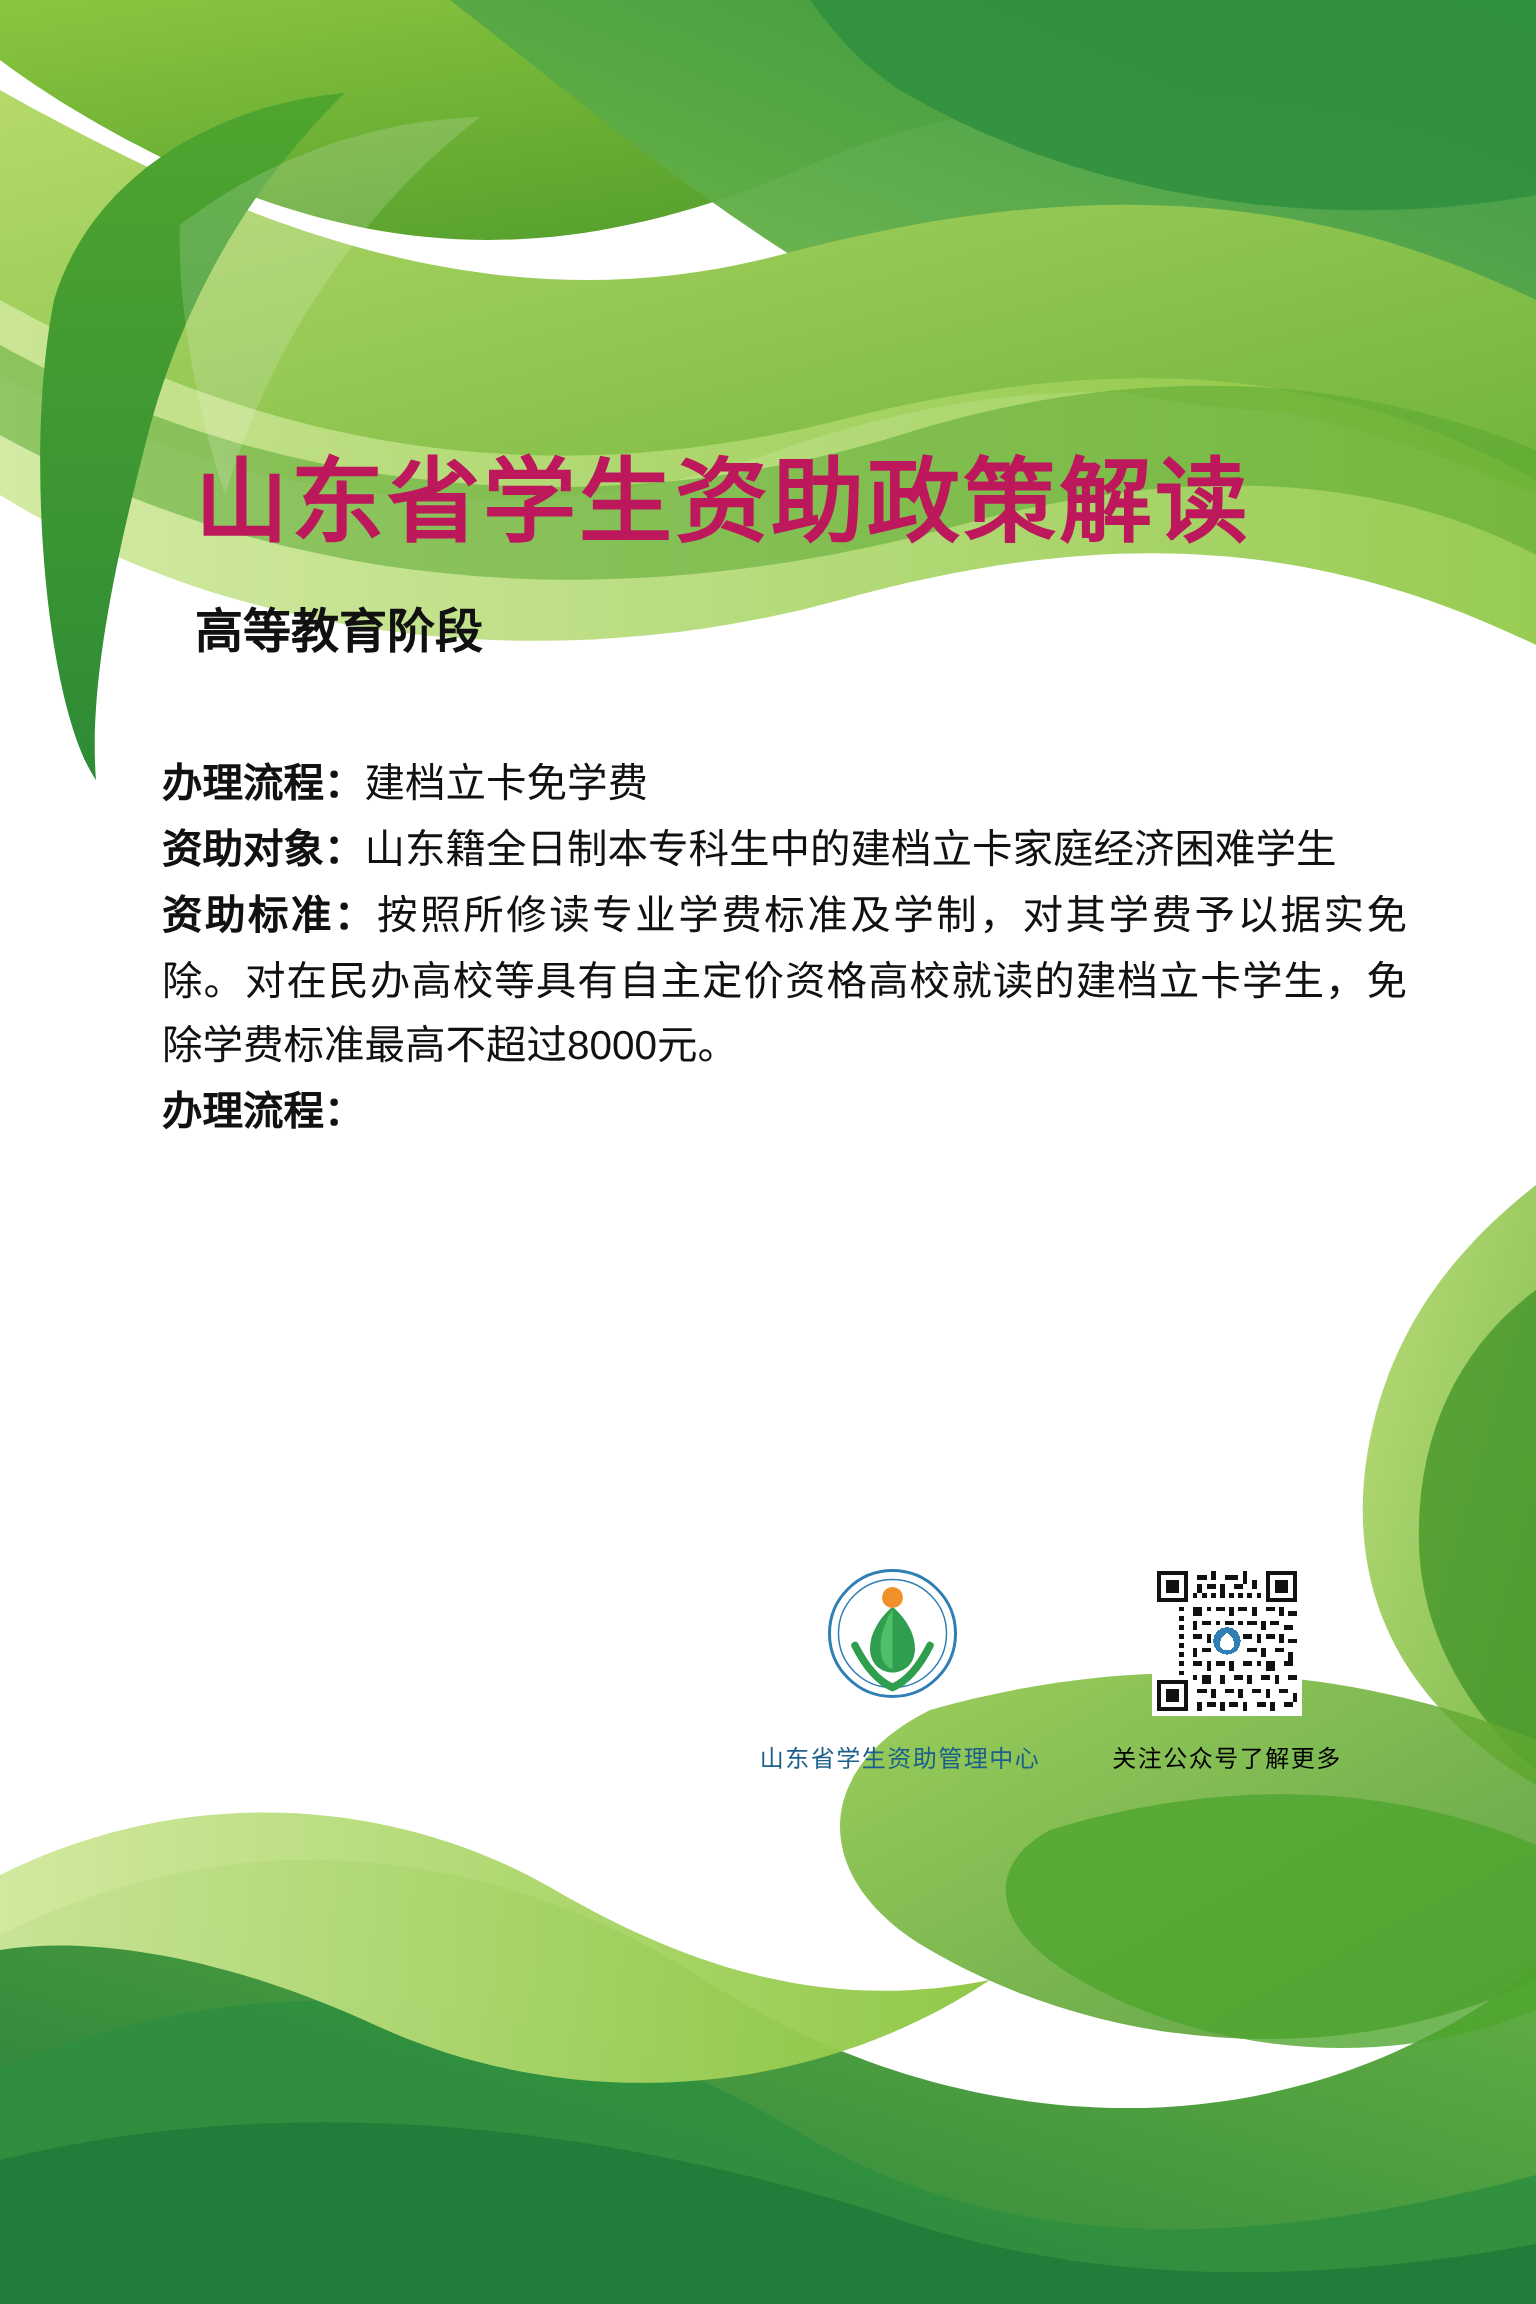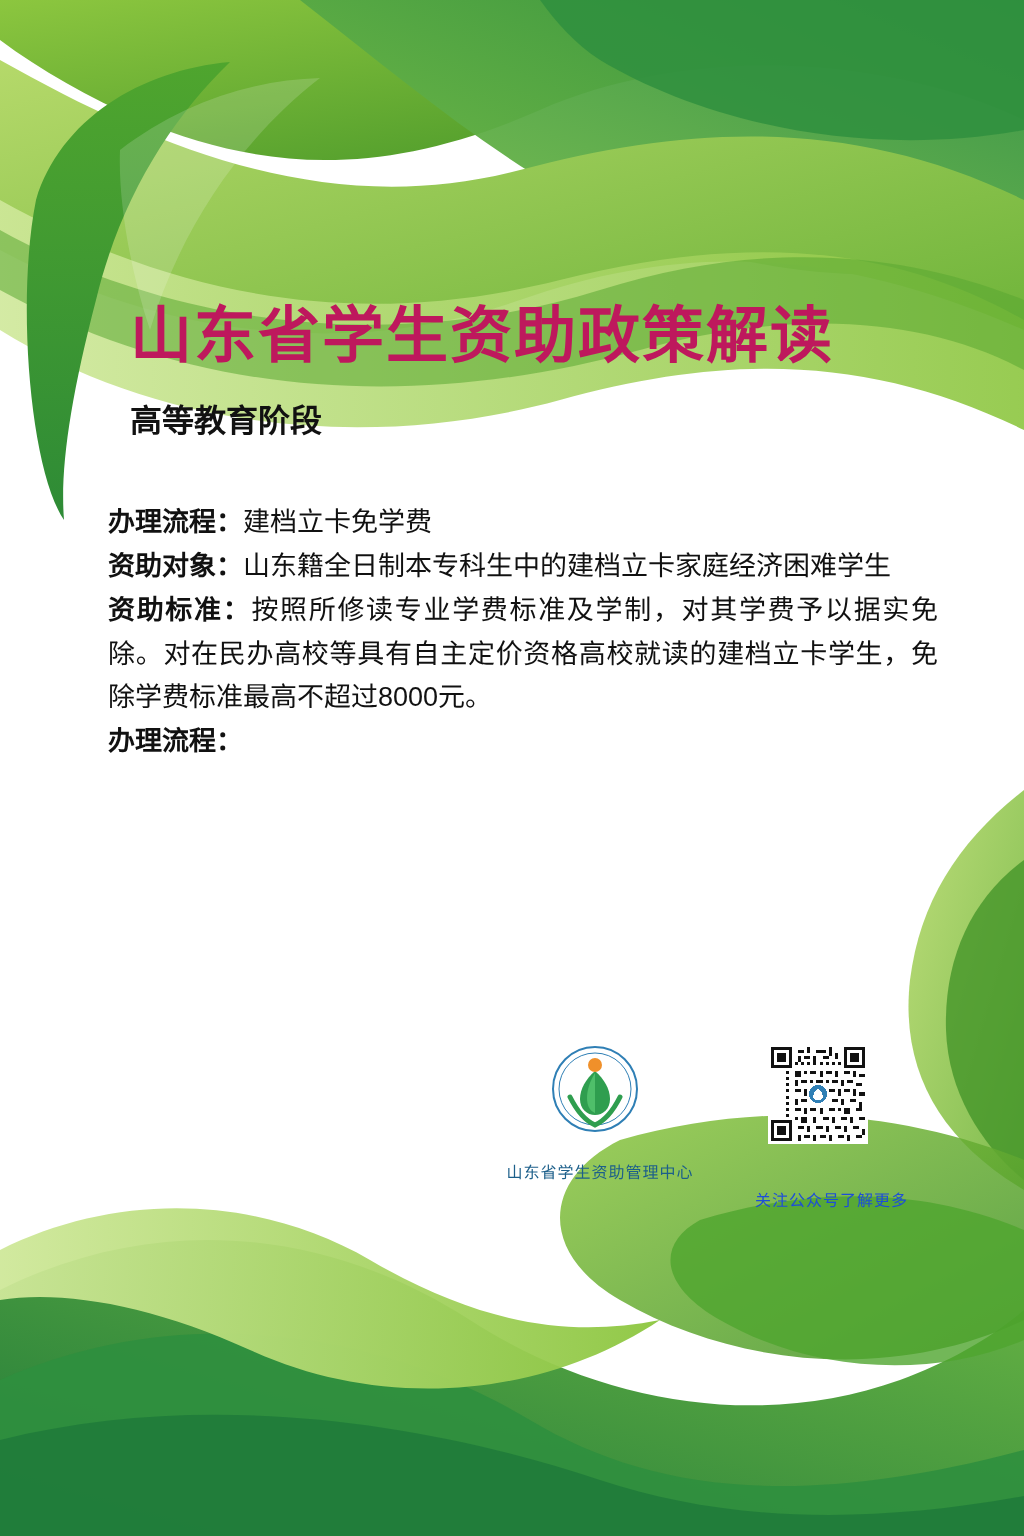--- a/index.html
+++ b/index.html
@@ -97,26 +97,25 @@
     top: 3px;
     width: 100px;
     height: 100px;
     background: #ffffff;
   }
   .qr-caption {
     position: absolute;
     left: 228px;
     top: 118px;
     width: 180px;
-    text-align: right;
+    text-align: center;
     font-size: 16px;
-    color: #1d4ed8;
+    color: #000000;
     letter-spacing: 1px;
     white-space: nowrap;
-    margin-top: 28px;
   }
 </style>
 </head>
 <body>
 
 <div id="poster">
 
   <svg id="bg-svg" viewBox="0 0 1024 1536" preserveAspectRatio="none">
     <defs>
       <linearGradient id="g1" x1="0" y1="0" x2="1" y2="1">

